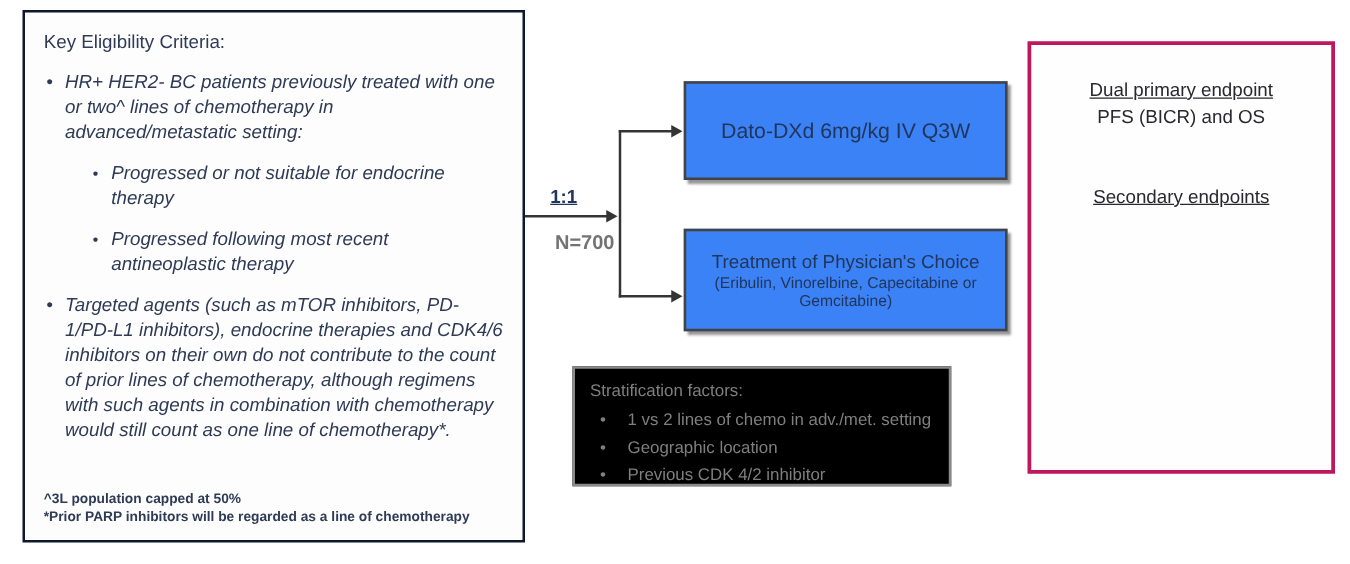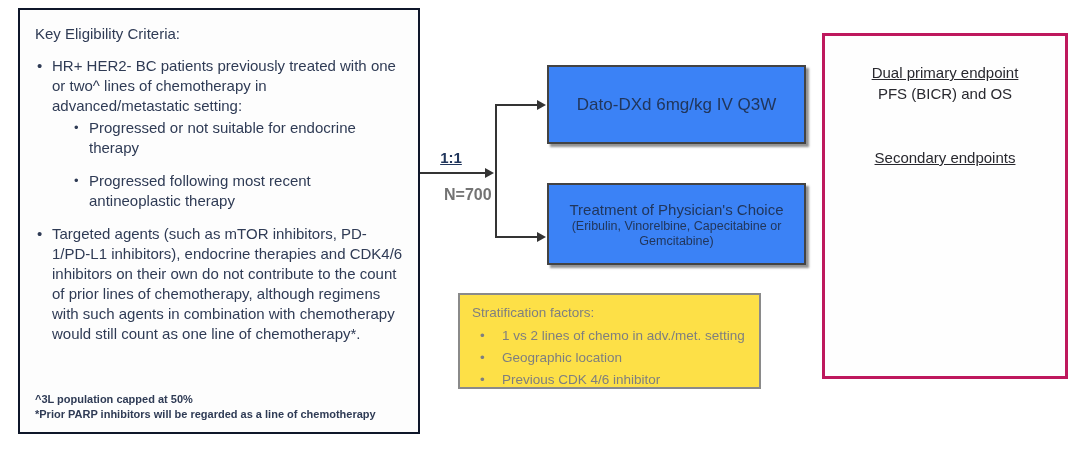--- a/index.html
+++ b/index.html
@@ -23,26 +23,27 @@
     display: flex; flex-direction: column;
     color: #2f3b55;
     font-size: 15px; line-height: 20px;
   }
   .eligibility-title { margin-bottom: 12px; }
   .elig-list { list-style: none; }
   .elig-item {
     position: relative;
     padding-left: 17px;
     margin-bottom: 13px;
+    font-style: italic;
   }
   .elig-item::before {
     content: "\2022";
     position: absolute; left: 2px; top: 0;
   }
-  .elig-sublist { list-style: none; margin: 2px 0 0 0; }
+  .elig-sublist { list-style: none; margin: 13px 0 0 0; }
   .elig-subitem {
     position: relative;
     padding-left: 15px;
     margin: 0 0 13px 22px;
   }
   .elig-subitem::before {
     content: "\2022";
     position: absolute; left: 0; top: 0;
     font-size: 13px;
   }
@@ -88,21 +89,21 @@
   .arm-box.arm2 { top: 183px; height: 82px; }
   .arm2-main { font-size: 15px; line-height: 19px; }
   .arm2-sub  { font-size: 12.5px; line-height: 15px; width: 230px; }
 
   
   .strat-box {
     position: absolute;
     left: 458px; top: 293px;
     width: 303px; height: 96px;
     border: 2px solid #8a8a8a;
-    background: #fde047;
+    background: #000000;
     padding: 9px 10px 6px 12px;
     color: #7f7f7f;
     font-size: 13.5px; line-height: 17px;
   }
   .strat-title { margin-bottom: 6px; }
   .strat-list { list-style: none; }
   .strat-item {
     position: relative;
     padding-left: 30px;
     margin-bottom: 5px;
@@ -168,21 +169,21 @@
   <div class="arm-box arm2">
     <div class="arm2-main">Treatment of Physician's Choice</div>
     <div class="arm2-sub">(Eribulin, Vinorelbine, Capecitabine or Gemcitabine)</div>
   </div>
 
   <div class="strat-box">
     <div class="strat-title">Stratification factors:</div>
     <ul class="strat-list">
       <li class="strat-item">1 vs 2 lines of chemo in adv./met. setting</li>
       <li class="strat-item">Geographic location</li>
-      <li class="strat-item">Previous CDK 4/6 inhibitor</li>
+      <li class="strat-item">Previous CDK 4/2 inhibitor</li>
     </ul>
   </div>
 
   <div class="endpoints-box">
     <div class="endpoint-group">
       <div class="endpoint-heading">Dual primary endpoint</div>
       <div>PFS (BICR) and OS</div>
     </div>
     <div class="endpoint-group">
       <div class="endpoint-heading">Secondary endpoints</div>

